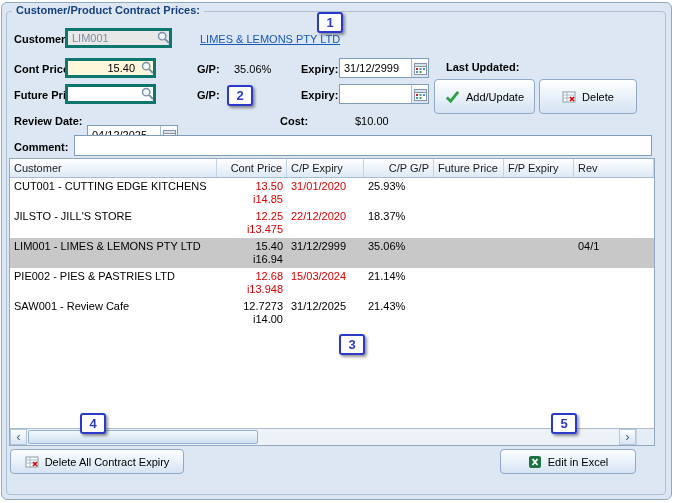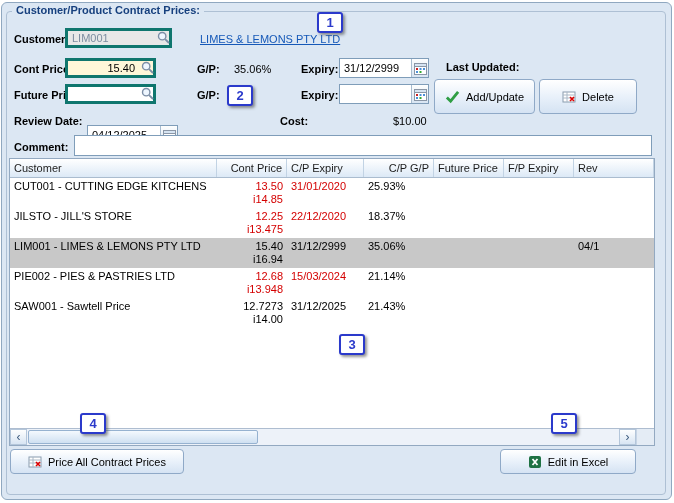--- a/index.html
+++ b/index.html
@@ -197,21 +197,21 @@
           <rect x="0.5" y="1.5" width="12" height="3" fill="#d6e4f2" stroke="#8a96a6"></rect>
           <rect x="2" y="6" width="2" height="2" fill="#c22"></rect>
           <rect x="5.5" y="6" width="2" height="2" fill="#4a90d9"></rect>
           <rect x="9" y="6" width="2" height="2" fill="#4a90d9"></rect>
           <rect x="2" y="9" width="2" height="2" fill="#4a90d9"></rect>
           <rect x="5.5" y="9" width="2" height="2" fill="#3a3"></rect>
         </svg>
       </span>
   </div>
   <div class="lbl" style="left:278px;top:112px;">Cost:</div>
-  <div class="val" style="left:353px;top:112px;margin-left:38px;">$10.00</div>
+  <div class="val" style="left:353px;top:112px;">$10.00</div>
 
   <div class="lbl" style="left:12px;top:138px;">Comment:</div>
   <input type="text" class="textfield" style="left: 72px; top: 132px; width: 578px;" value="">
 
   <div class="grid">
     <div class="ghead">
       <div class="hc w-cust">Customer</div>
       <div class="hc w-cprice">Cont Price</div>
       <div class="hc w-cexp">C/P Expiry</div>
       <div class="hc w-cgp">C/P G/P</div>
@@ -289,21 +289,21 @@
           </div>
           <div class="cell c-cgp">
             <div>21.14%</div>
           </div>
           <div class="cell c-fprice"></div>
           <div class="cell c-fexp"></div>
           <div class="cell c-rev"></div>
         </div>
         <div class="grow">
           <div class="cell c-cust">
-            <div>SAW001 - Sawtell Price</div>
+            <div>SAW001 - Review Cafe</div>
           </div>
           <div class="cell c-cprice">
             <div>12.7273</div>
             <div>i14.00</div>
           </div>
           <div class="cell c-cexp">
             <div>31/12/2025</div>
           </div>
           <div class="cell c-cgp">
             <div>21.43%</div>
@@ -324,21 +324,21 @@
   </div>
 
   <div class="btn" style="left:8px;top:446px;width:174px;height:25px;">
     <svg width="14" height="14" viewBox="0 0 14 14">
         <rect x="1" y="2" width="12" height="10" fill="#fff" stroke="#8a9cae"></rect>
         <line x1="1" y1="5" x2="13" y2="5" stroke="#aab8c6"></line>
         <line x1="1" y1="8" x2="13" y2="8" stroke="#aab8c6"></line>
         <line x1="5" y1="2" x2="5" y2="12" stroke="#aab8c6"></line>
         <path d="M8 7 L12 11 M12 7 L8 11" stroke="#d00" stroke-width="1.6"></path>
       </svg>
-    <span>Price All Contract Prices</span>
+    <span>Delete All Contract Expiry</span>
   </div>
   <div class="btn" style="left:498px;top:446px;width:136px;height:25px;">
     <svg width="14" height="14" viewBox="0 0 14 14">
         <rect x="1" y="1" width="12" height="12" rx="2" fill="#1f7244"></rect>
         <path d="M4.5 4 L9.5 10 M9.5 4 L4.5 10" stroke="#fff" stroke-width="1.8"></path>
       </svg>
     <span>Edit in Excel</span>
   </div>
 
   <div class="callout" style="left:315px;top:9px;">1</div>

